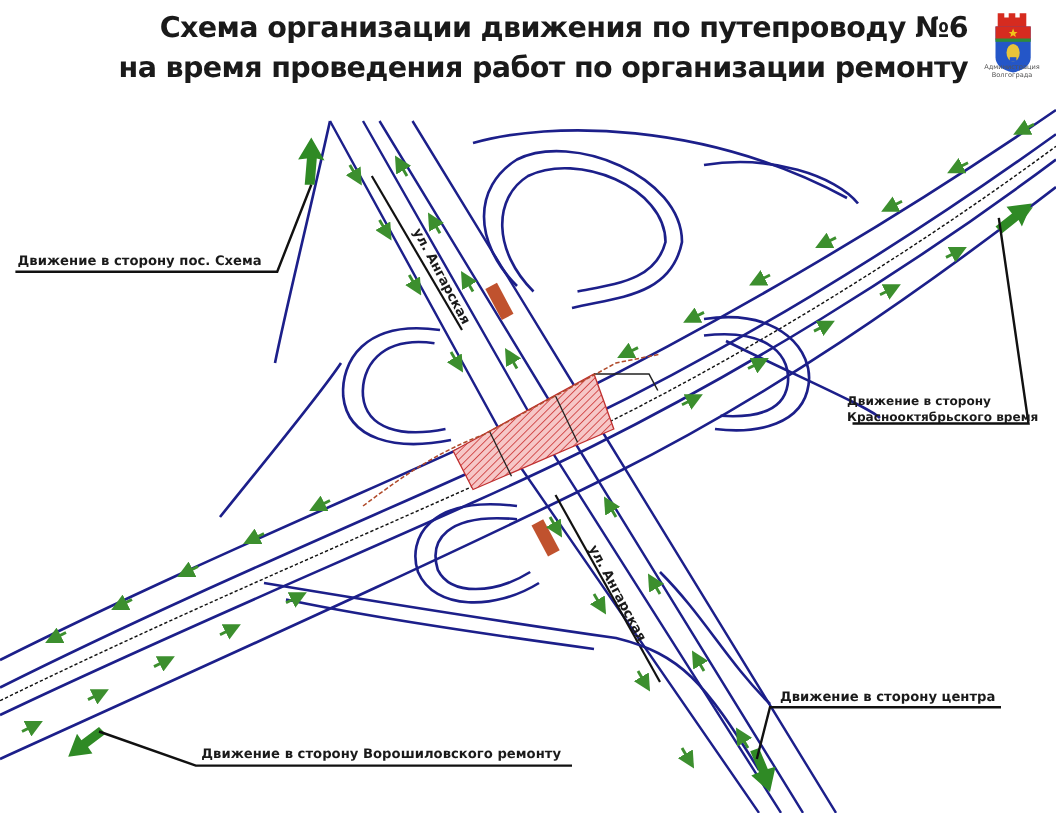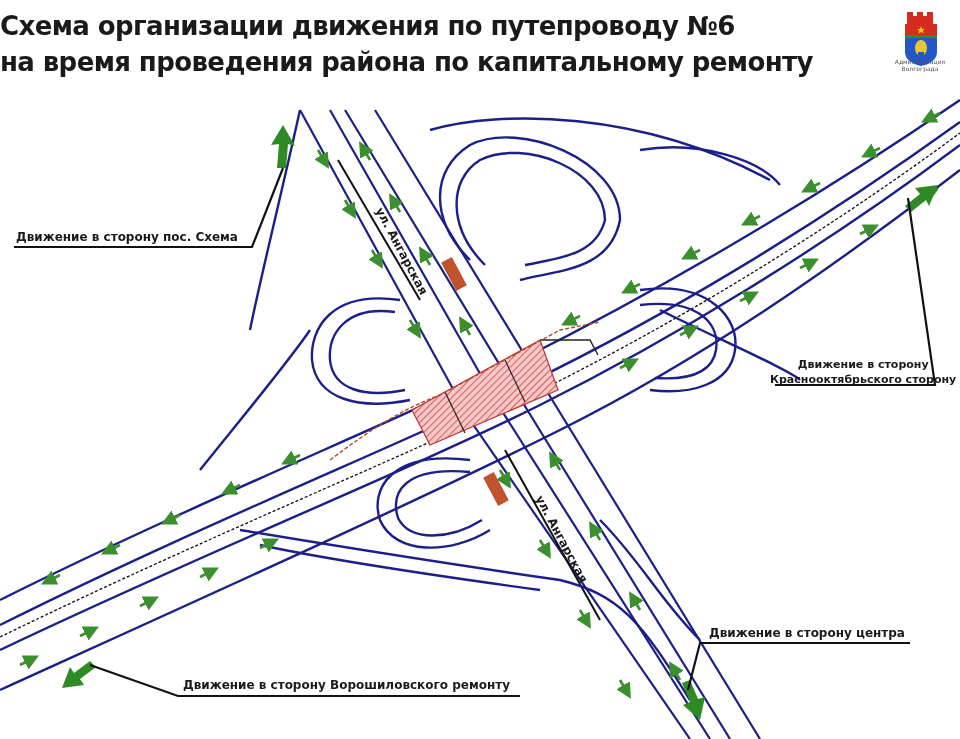--- a/index.html
+++ b/index.html
@@ -1,36 +1,36 @@
 <!DOCTYPE html>
 <html><head>
 <meta charset="utf-8">
 <style>
   html, body { margin: 0; padding: 0; background: #ffffff; }
   body { width: 960px; height: 739px; position: relative; overflow: hidden; font-family: "DejaVu Sans", sans-serif; }
-  .title { position: absolute; left: 0; top: 8px; width: 880px; text-align: left; font-family: "DejaVu Sans", sans-serif; font-weight: bold; color: #1a1a1a; font-size: 26px; line-height: 36px; letter-spacing: -0.6px; }
+  .title { position: absolute; left: 0; top: 8px; width: 880px; text-align: right; font-family: "DejaVu Sans", sans-serif; font-weight: bold; color: #1a1a1a; font-size: 26px; line-height: 36px; letter-spacing: -0.6px; }
   .title div { white-space: nowrap; }
   .emblem { position: absolute; left: 885px; top: 6px; width: 70px; height: 76px; }
   .emblem-caption { position: absolute; left: 878px; top: 58px; width: 84px; text-align: center; font-size: 6px; color: #555; line-height: 7px; font-family: "DejaVu Sans", sans-serif; }
   svg.map { position: absolute; left: 0; top: 0; }
   .lbl { position: absolute; font-family: "DejaVu Sans", sans-serif; font-weight: bold; color: #1a1a1a; white-space: nowrap; }
   .lbl-gumrak { left: 16px; top: 230px; font-size: 12px; }
-  .lbl-krasno { left: 770px; top: 357px; font-size: 11px; text-align: center; line-height: 15px; }
+  .lbl-krasno { left: 770px; top: 357px; font-size: 11px; line-height: 15px; }
   .lbl-centr { left: 709px; top: 626px; font-size: 12px; text-align: center; }
   .lbl-voro { left: 183px; top: 678px; font-size: 12px; }
   .street { position: absolute; font-family: "DejaVu Sans", sans-serif; font-weight: bold; font-size: 12px; color: #1a1a1a; white-space: nowrap; transform-origin: left top; }
   .street-1 { left: 385px; top: 205px; transform: rotate(62deg); }
   .street-2 { left: 545px; top: 493px; transform: rotate(62deg); }
 </style>
 </head>
 <body>
 
 <div class="title">
   <div>Схема организации движения по путепроводу №6</div>
-  <div>на время проведения района по капитальному ремонту</div>
+  <div>на время проведения работ по организации ремонту</div>
 </div>
 
 <svg class="emblem" viewBox="0 0 70 76">
   <path d="M22 6 h6 v4 h4 v-4 h6 v4 h4 v-4 h6 v14 h-26 z" fill="#d62b1f"></path>
   <path d="M20 18 h32 v28 q0 10 -16 14 q-16 -4 -16 -14 z" fill="#2456c8"></path>
   <rect x="20" y="18" width="32" height="12" fill="#d62b1f"></rect>
   <rect x="20" y="29" width="32" height="3" fill="#2e8b3a"></rect>
   <polygon points="36,20 37.2,23 40,23 37.8,24.8 38.6,27.6 36,26 33.4,27.6 34.2,24.8 32,23 34.8,23" fill="#f0c419"></polygon>
   <ellipse cx="36" cy="42" rx="6" ry="8" fill="#e8c43a"></ellipse>
   <rect x="33" y="46" width="6" height="4" fill="#2456c8"></rect>
@@ -160,16 +160,16 @@
     <polyline points="90,665 178,696 520,696"></polyline>
   </g>
 </svg>
 
 <div class="street street-1">ул. Ангарская</div>
 <div class="street street-2">ул. Ангарская</div>
 
 <div class="lbl lbl-gumrak">Движение в сторону пос. Схема</div>
 <div class="lbl lbl-krasno">
   <div>Движение в сторону</div>
-  <div>Краснооктябрьского сторону</div>
+  <div>Краснооктябрьского время</div>
 </div>
 <div class="lbl lbl-centr">Движение в сторону центра</div>
 <div class="lbl lbl-voro">Движение в сторону Ворошиловского ремонту</div>
 
 </body></html>

